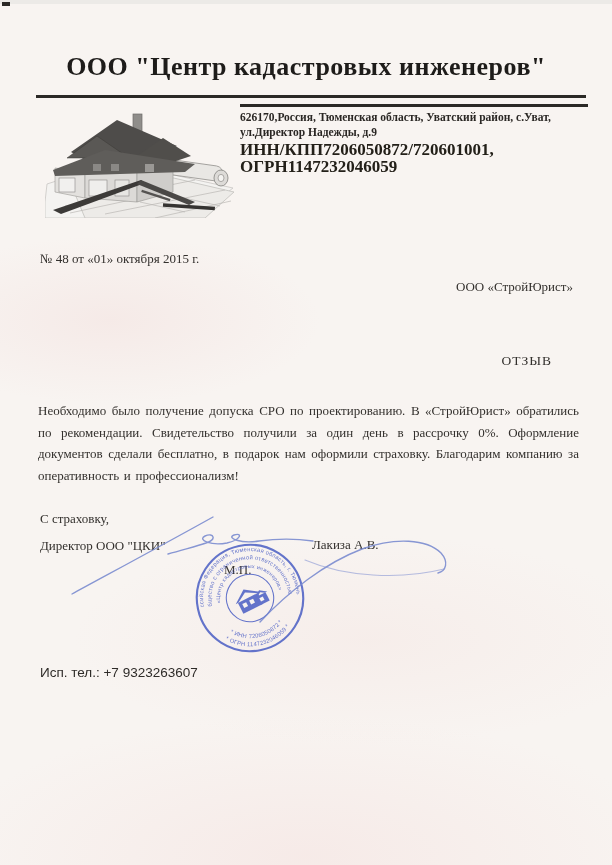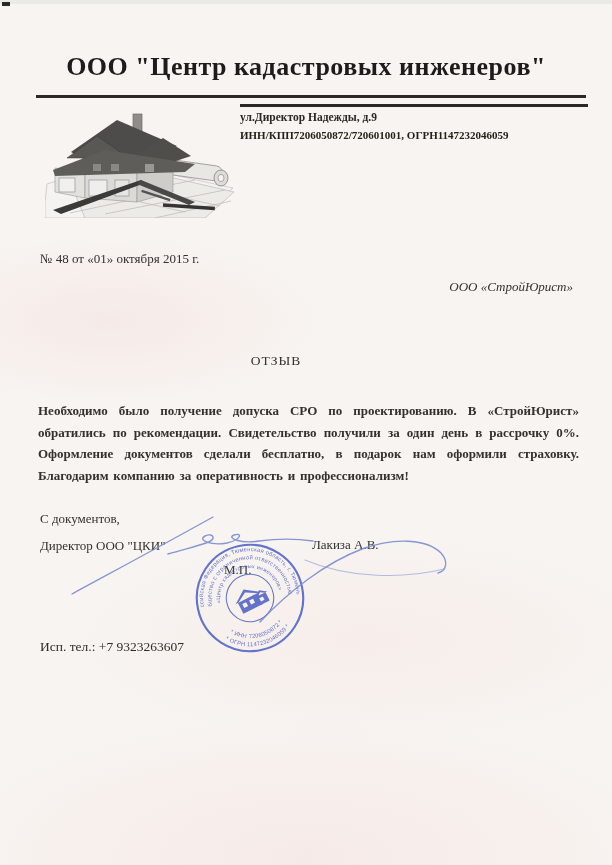--- a/index.html
+++ b/index.html
@@ -20,44 +20,44 @@
     text-align:center; font-weight:bold; font-size:26px; letter-spacing:.5px; color:#1e1c1a;
   }
   .rule { position:absolute; height:3px; background:#2b2926; }
   .rule-full  { left:36px;  top:95px;  width:550px; }
   .rule-right { left:240px; top:104px; width:348px; }
 
   .logo { position:absolute; left:45px; top:106px; width:190px; height:112px; }
 
   .address-block { position:absolute; left:240px; top:110px; width:350px; }
   .addr-small { font-weight:bold; font-size:11.5px; line-height:14.5px; color:#2a2724; }
-  .addr-big   { font-weight:bold; font-size:11px; line-height:17px; margin-top:2px; color:#232019; }
+  .addr-big   { font-weight:bold; font-size:17px; line-height:17px; margin-top:2px; color:#232019; }
 
   .ref-line  { position:absolute; left:40px; top:251px; font-size:13px; }
-  .recipient { position:absolute; right:39px; top:279px; font-size:13px;font-style:italic; }
+  .recipient { position:absolute; right:39px; top:279px; font-size:13px; }
 
-  .doc-title { position:absolute; left:0; top:353px; width:552px; text-align:center;
+  .doc-title { position:absolute; left:0; top:353px; width:552px; text-align:right;
                font-size:13.5px; letter-spacing:1px; }
 
   .body-text { position:absolute; left:38px; top:400px; width:541px; margin:0;
                font-size:13px; line-height:21.5px; text-align:justify; text-align-last:left;
-               word-spacing:1.5px;font-weight:bold; }
+               word-spacing:1.5px; }
 
   .closing      { position:absolute; left:40px;  top:511px; font-size:13px; }
   .signer-title { position:absolute; left:40px;  top:538px; font-size:13px; }
   .signer-name  { position:absolute; left:312px; top:537px; font-size:13px; }
   .seal-mark    { position:absolute; left:224px; top:562px; font-size:13px; color:#3a3734; }
 
   .stamp { position:absolute; left:192px; top:540px; width:116px; height:116px; opacity:.85; }
   .stamp text { font-family:"Liberation Sans", sans-serif; fill:#4a5ec4; letter-spacing:.25px; }
 
   .signature { position:absolute; left:0; top:0; width:612px; height:865px; pointer-events:none; }
 
-  .footer-phone { position:absolute; left:40px; top:639px;
-                  font-family:Liberation Serif, serif; font-size:13.5px; color:#2e2b28; }
+  .footer-phone { position:absolute; left:40px; top:665px;
+                  font-family:Liberation Sans, sans-serif; font-size:13.5px; color:#2e2b28; }
 </style>
 </head>
 <body>
 
 <div class="page">
   <div class="scan-strip"></div>
   <div class="corner-mark"></div>
 
   <h1 class="company-title">ООО "Центр кадастровых инженеров"</h1>
   <div class="rule rule-full"></div>
@@ -99,30 +99,31 @@
       <g>
         <polygon points="8,104 96,74 100,77 16,108" fill="#3c3a38"></polygon>
         <polygon points="96,74 150,96 144,99 92,78" fill="#4a4846"></polygon>
         <rect x="118" y="99" width="52" height="3.5" fill="#353331" transform="rotate(4 144 100)"></rect>
         <rect x="96" y="88" width="30" height="2.5" fill="#555351" transform="rotate(18 110 89)"></rect>
       </g>
     </svg>
   </div>
 
   <div class="address-block">
+    <div class="addr-small">626170,Россия, Тюменская область, Уватский район, с.Уват,</div>
     <div class="addr-small">ул.Директор Надежды, д.9</div>
     <div class="addr-big">ИНН/КПП7206050872/720601001, ОГРН1147232046059</div>
   </div>
 
   <div class="ref-line">№ 48 от «01»  октября 2015 г.</div>
   <div class="recipient">ООО «СтройЮрист»</div>
   <div class="doc-title">ОТЗЫВ</div>
   <p class="body-text">Необходимо было получение допуска СРО по проектированию. В «СтройЮрист» обратились по рекомендации. Свидетельство получили за один день в рассрочку 0%. Оформление документов сделали бесплатно, в подарок нам оформили страховку. Благодарим компанию за оперативность и профессионализм!</p>
 
-  <div class="closing">С документов,</div>
+  <div class="closing">С страховку,</div>
   <div class="signer-title">Директор ООО "ЦКИ"</div>
   <div class="signer-name">Лакиза А.В.</div>
   <div class="seal-mark">М.П.</div>
 
   <svg class="stamp" viewBox="0 0 120 120">
     <defs>
       <path id="arc-outer-top" d="M 11.5,60 A 48.5,48.5 0 1 1 108.5,60 A 48.5,48.5 0 1 1 11.5,60" fill="none"></path>
       <path id="arc-outer-bot" d="M 10,60 A 50,50 0 1 0 110,60 A 50,50 0 1 0 10,60" fill="none"></path>
       <path id="arc-mid-top" d="M 20,60 A 40,40 0 1 1 100,60 A 40,40 0 1 1 20,60" fill="none"></path>
       <path id="arc-mid-bot" d="M 18.5,60 A 41.5,41.5 0 1 0 101.5,60 A 41.5,41.5 0 1 0 18.5,60" fill="none"></path>

